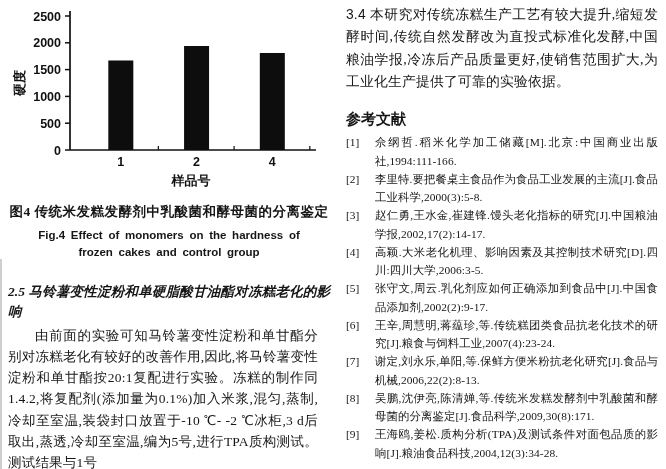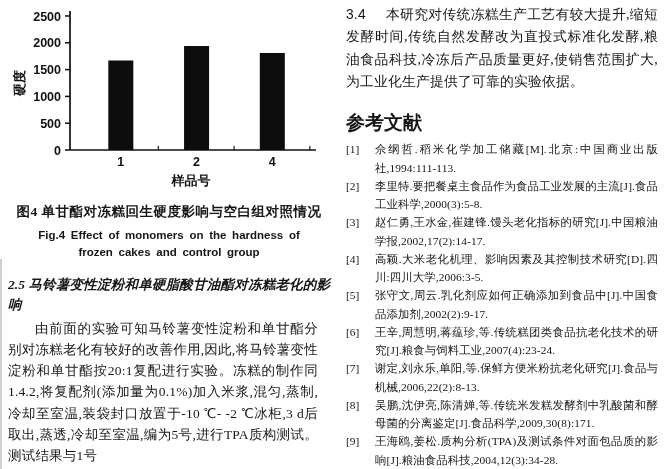--- a/index.html
+++ b/index.html
@@ -62,43 +62,43 @@
     margin: 6px auto;
   }
 
   
   .sec-heading {
     font-weight: bold;
     font-style: italic;
     font-size: 13.5px;
     line-height: 1.55;
     text-align: justify;
-    margin: 13px 0 0 0;
+    margin: 20px 0 0 0;
   }
   .body-par {
     font-size: 13.5px;
     line-height: 1.56;
     text-align: justify;
     text-indent: 2em;
     margin: 2px 12px 0 0;
     letter-spacing: 0.2px;
   }
 
   
   .par-34 {
     font-size: 13.8px;
     line-height: 1.62;
     text-align: justify;
     margin: 2px 0 0 0;
     letter-spacing: 0.2px;
   }
-  .par-num { font-family: "Liberation Sans", serif; margin-right: 20px; }
+  .par-num { font-family: "Liberation Sans", serif; margin-right: 4px; }
   .refs-heading {
     font-weight: bold;
-    font-size: 19px;
+    font-size: 15px;
     margin: 17px 0 4px 0;
   }
   .ref-list { list-style: none; margin: 0; padding: 0; }
   .ref-item {
     display: flex;
     font-size: 11.4px;
     line-height: 1.6;
     text-align: justify;
   }
   .ref-tag  { flex: 0 0 24px; }
@@ -133,33 +133,33 @@
           <rect x="176.066" y="42.01599999999999" width="25" height="103.98400000000001" fill="#0d0d0d"></rect>
           <text x="188.566" y="162" text-anchor="middle" class="tick-label">2</text>
           <line x1="226.076" y1="146" x2="226.076" y2="142" stroke="#101010" stroke-width="1.2"></line>
           <rect x="251.812" y="48.98400000000001" width="25" height="97.01599999999999" fill="#0d0d0d"></rect>
           <text x="264.312" y="162" text-anchor="middle" class="tick-label">4</text>
           <line x1="301.822" y1="146" x2="301.822" y2="142" stroke="#101010" stroke-width="1.2"></line>
           <text x="183" y="181" text-anchor="middle" class="axis-label">样品号</text>
           <text x="16" y="79" text-anchor="middle" class="axis-label" transform="rotate(-90 16 79)">硬度</text>
         </svg>
     </div>
-    <div class="caption-cn">图4  单甘酯对冻糕回生硬度影响与空白组对照情况</div>
+    <div class="caption-cn">图4  传统米发糕发酵剂中乳酸菌和酵母菌的分离鉴定</div>
     <div class="caption-en">Fig.4  Effect of monomers on the hardness of frozen cakes and control group</div>
     <div class="sec-heading">2.5  马铃薯变性淀粉和单硬脂酸甘油酯对冻糕老化的影响</div>
     <p class="body-par">由前面的实验可知马铃薯变性淀粉和单甘酯分别对冻糕老化有较好的改善作用,因此,将马铃薯变性淀粉和单甘酯按20:1复配进行实验。冻糕的制作同1.4.2,将复配剂(添加量为0.1%)加入米浆,混匀,蒸制,冷却至室温,装袋封口放置于-10 ℃- -2 ℃冰柜,3 d后取出,蒸透,冷却至室温,编为5号,进行TPA质构测试。测试结果与1号</p>
   </div>
 
   <div class="col-right">
-    <p class="par-34"><span class="par-num">3.4</span><span>本研究对传统冻糕生产工艺有较大提升,缩短发酵时间,传统自然发酵改为直投式标准化发酵,粮油食品科技,冷冻后产品质量更好,使销售范围扩大,为工业化生产提供了可靠的实验依据。</span></p>
+    <p class="par-34"><span class="par-num">3.4</span><span>本研究对传统冻糕生产工艺有较大提升,缩短发酵时间,传统自然发酵改为直投式标准化发酵,中国粮油学报,冷冻后产品质量更好,使销售范围扩大,为工业化生产提供了可靠的实验依据。</span></p>
     <div class="refs-heading">参考文献</div>
     <ol class="ref-list" id="ref-list">
         <li class="ref-item">
     <span class="ref-tag">[1]</span>
-    <span class="ref-text">佘纲哲.稻米化学加工储藏[M].北京:中国商业出版社,1994:111-113.</span>
+    <span class="ref-text">佘纲哲.稻米化学加工储藏[M].北京:中国商业出版社,1994:111-166.</span>
   </li>
         <li class="ref-item">
     <span class="ref-tag">[2]</span>
     <span class="ref-text">李里特.要把餐桌主食品作为食品工业发展的主流[J].食品工业科学,2000(3):5-8.</span>
   </li>
         <li class="ref-item">
     <span class="ref-tag">[3]</span>
     <span class="ref-text">赵仁勇,王水金,崔建锋.馒头老化指标的研究[J].中国粮油学报,2002,17(2):14-17.</span>
   </li>
         <li class="ref-item">

